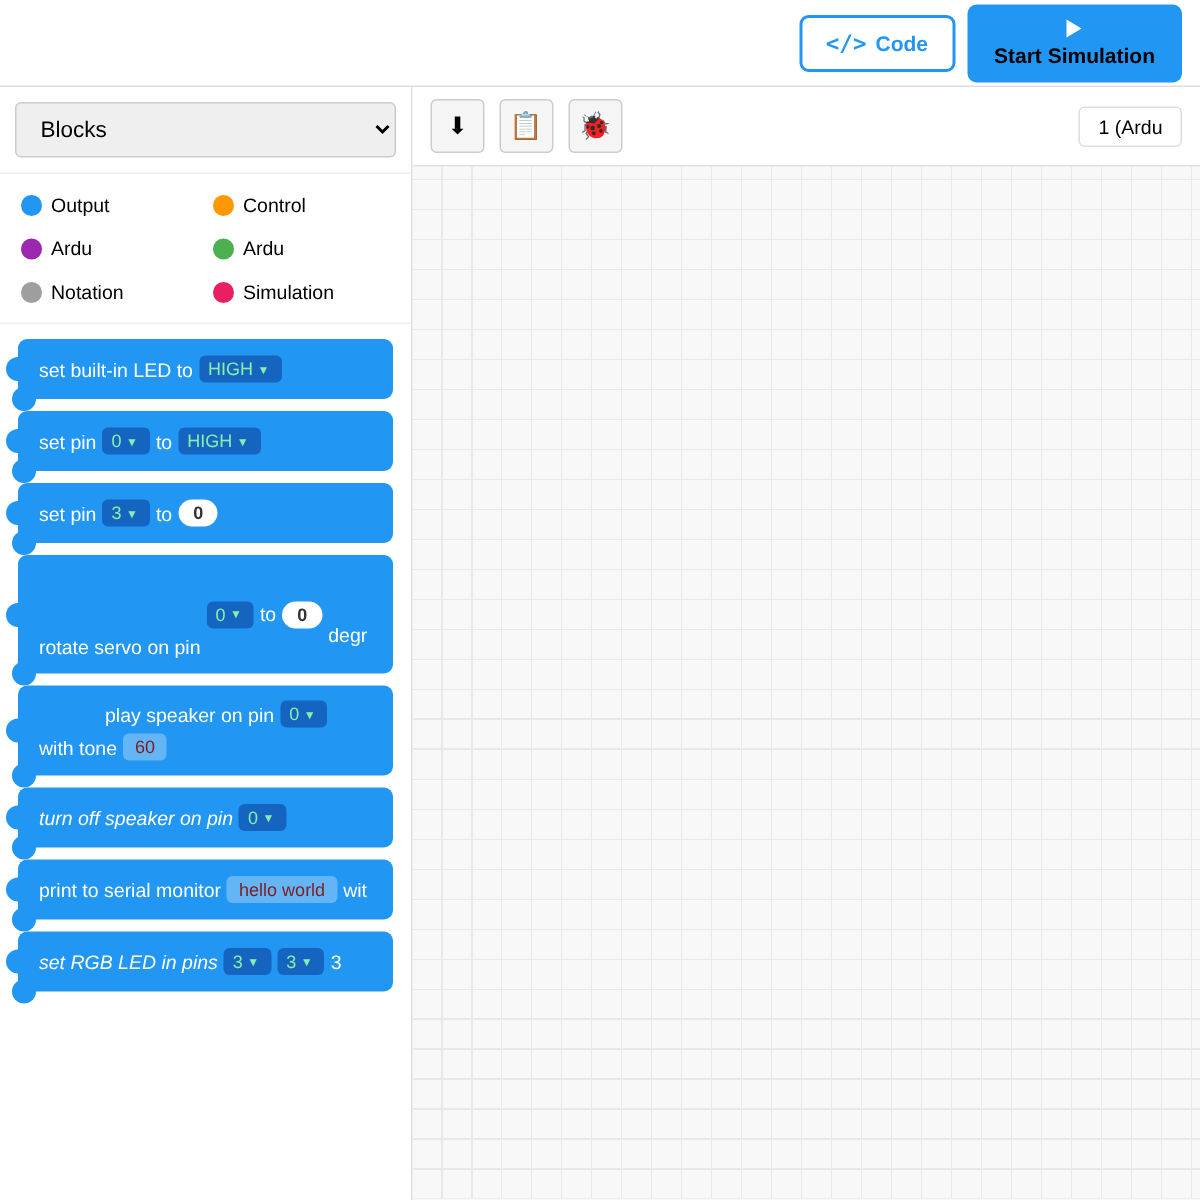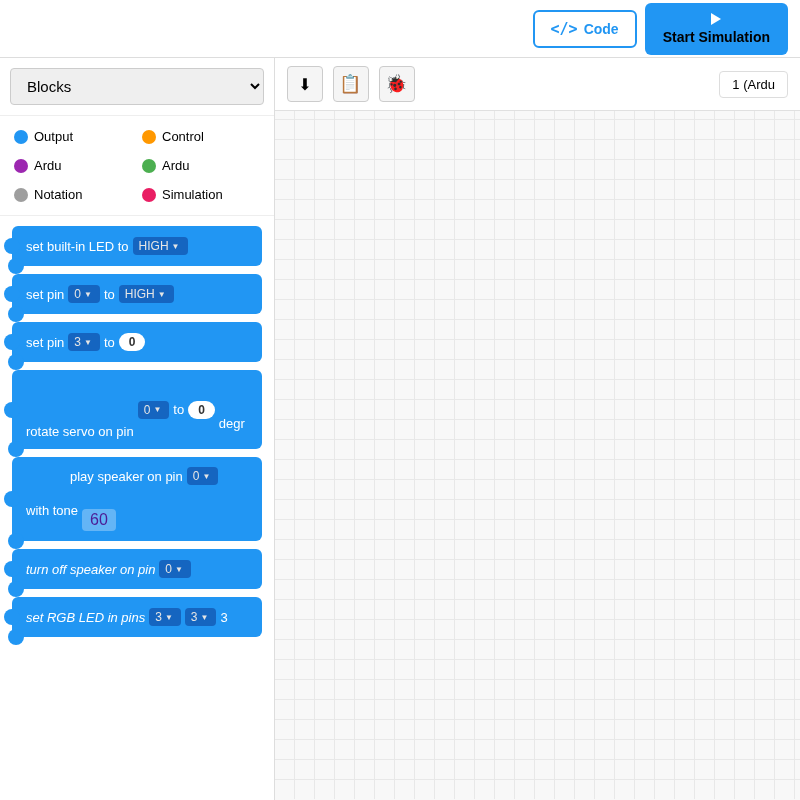--- a/index.html
+++ b/index.html
@@ -152,45 +152,44 @@
       width: 16px;
       height: 16px;
       background: #2196f3;
       border-radius: 50%;
     }
     .block-dropdown {
       background: #1565c0;
       border-radius: 4px;
       padding: 2px 8px 2px 6px;
       font-size: 12px;
-      color: #e5e5e5;
+      color: #86efac;
       display: inline-flex;
       align-items: center;
       gap: 3px;
       cursor: pointer;
     }
     .block-dropdown::after {
       content: '▼';
       font-size: 8px;
     }
     .block-value {
       background: #fff;
       color: #333;
       border-radius: 12px;
       padding: 2px 10px;
       font-size: 12px;
       font-weight: bold;
     }
     .block-text-value {
       background: #64b5f6;
-      color: #4c1d95;
+      color: #7f1d1d;
       border-radius: 4px;
       padding: 2px 8px;
-      font-size: 16px;
-      margin-top: 20px;
+      font-size: 12px;
     }
 
     
     .canvas-area {
       flex: 1;
       background: #f8f8f8;
       position: relative;
       overflow: hidden;
     }
 
@@ -315,20 +314,25 @@
           <span style="white-space:nowrap;margin-left:44px;">play speaker on pin</span>
           <span class="block-dropdown">0</span>
           <span style="white-space:nowrap;">with tone</span>
           <span class="block-text-value">60</span>
         </div>
         <div class="block">
           <span style="white-space:nowrap;font-style:italic;">turn off speaker on pin</span>
           <span class="block-dropdown">0</span>
         </div>
         <div class="block">
+          <span style="white-space:nowrap;">print to serial monitor</span>
+          <span class="block-text-value">hello world</span>
+          <span style="white-space:nowrap;">wit</span>
+        </div>
+        <div class="block">
           <span style="white-space:nowrap;font-style:italic;">set RGB LED in pins</span>
           <span class="block-dropdown">3</span>
           <span class="block-dropdown">3</span>
           <span style="white-space:nowrap;">3</span>
         </div>
       </div>
 
   </div>
 
   <div class="canvas-area">

